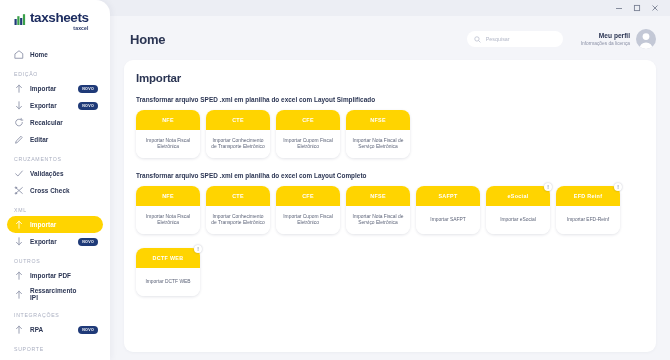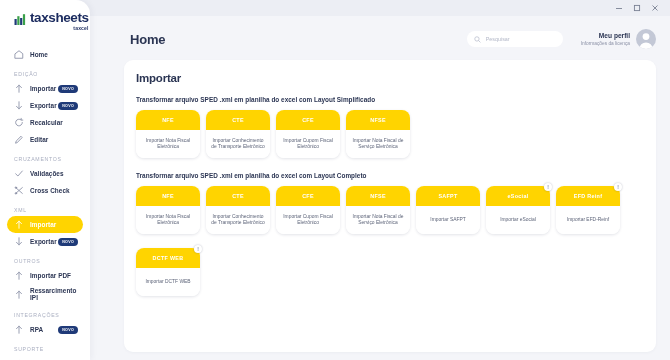--- a/index.html
+++ b/index.html
@@ -28,21 +28,21 @@
     width: 18px; height: 14px;
     display: flex; align-items: center; justify-content: center;
     color: #7a8193;
     font-size: 9px; line-height: 1;
   }
   .wbtn svg { display: block; }
 
   
   .sidebar {
     position: absolute; top: 0; left: 0;
-    width: 90px; height: 360px;
+    width: 110px; height: 360px;
     background: #ffffff;
     border-top-right-radius: 14px;
     box-shadow: 2px 0 6px rgba(30,40,80,0.05);
     z-index: 5;
     padding-top: 9px;
     overflow: hidden;
   }
   .logo {
     display: flex; align-items: flex-start;
     padding: 2px 0 0 14px;

